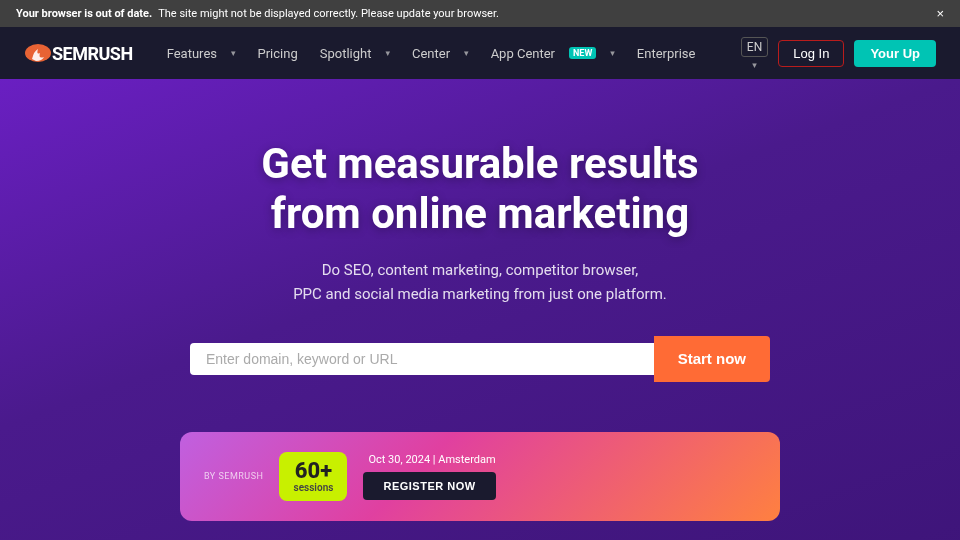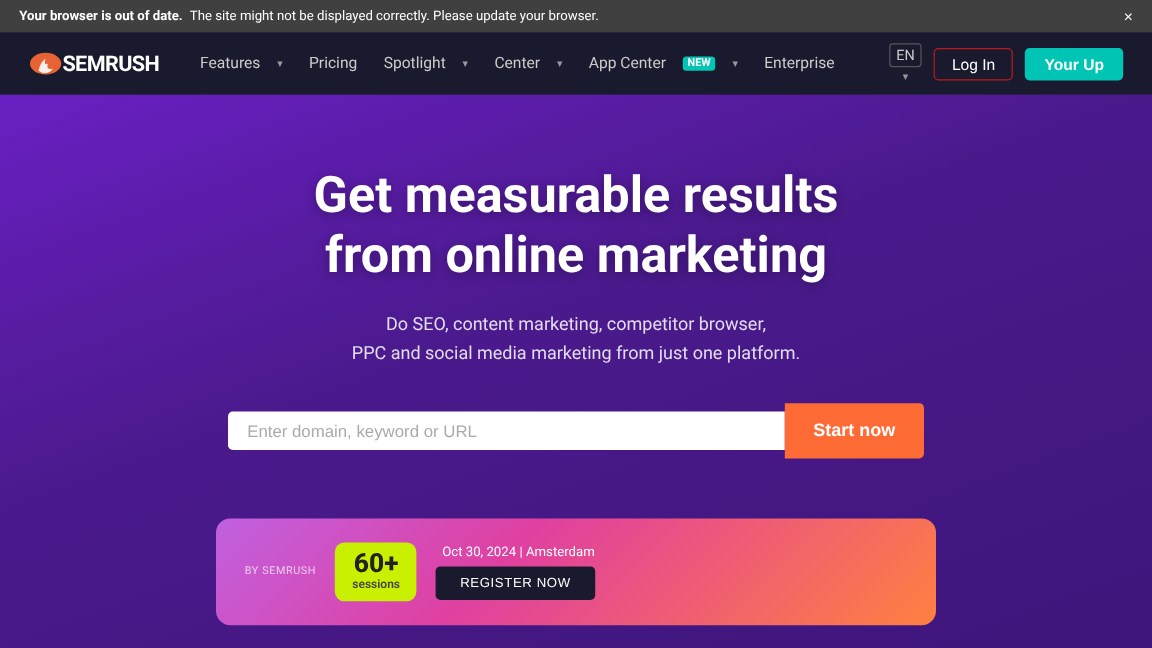--- a/index.html
+++ b/index.html
@@ -234,21 +234,21 @@
       font-size: 11px;
       margin-bottom: 6px;
     }
     .btn-register {
       background: #1a1a2e;
       color: #fff;
       border: none;
       padding: 8px 20px;
       border-radius: 4px;
       font-size: 11px;
-      font-weight: 400;
+      font-weight: 700;
       cursor: pointer;
       letter-spacing: 0.5px;
       text-transform: uppercase;
     }
   </style>
 </head>
 <body>
 
 <div class="browser-warning">
   <span style="font-weight:700;">Your browser is out of date.</span>

